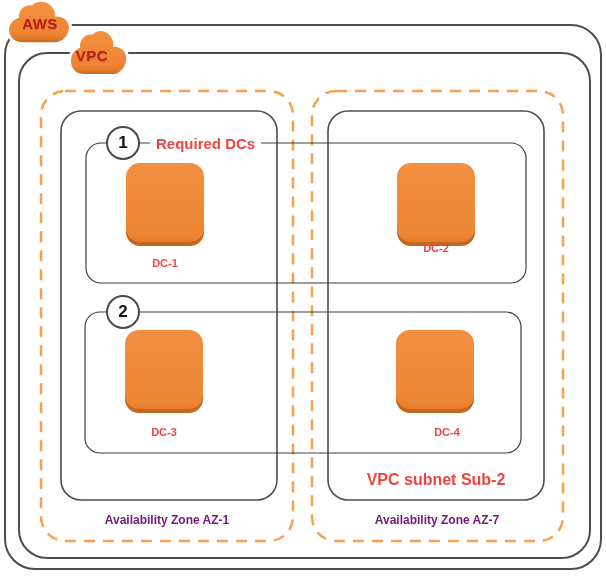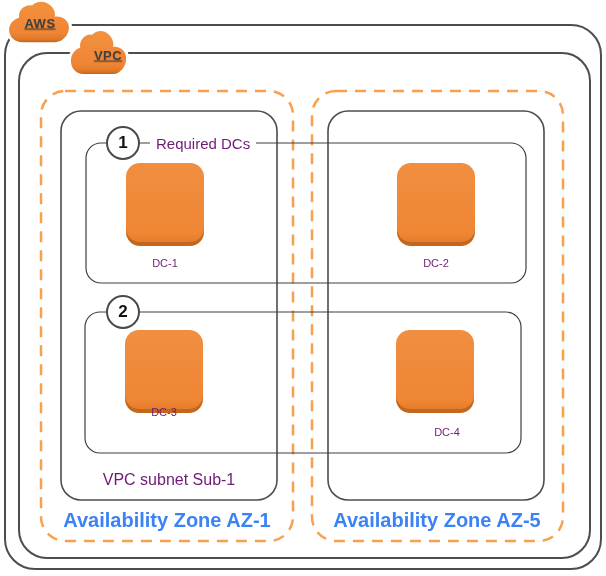--- a/index.html
+++ b/index.html
@@ -15,31 +15,31 @@
     background: #ffffff;
     overflow: hidden;
   }
   .canvas svg.layer {
     position: absolute;
     left: 0;
     top: 0;
   }
   .lbl {
     position: absolute;
-    color: #701a75;
+    color: #ef4444;
     white-space: nowrap;
     transform: translate(-50%, -50%);
+    font-weight: bold;
   }
   .cloud-lbl {
-    color: #404040;
+    color: #b91c1c;
     font-weight: bold;
-    font-size: 13px;
+    font-size: 15px;
     letter-spacing: 0.5px;
     text-shadow: 0 1px 1px rgba(150,70,0,0.35);
-    text-decoration: underline;
   }
   .anno-lbl {
     transform: translateY(-50%);
     background: #ffffff;
     padding: 1px 6px;
     font-size: 15px;
   }
   .num-circle {
     position: absolute;
     width: 34px;
@@ -50,23 +50,23 @@
     border-radius: 50%;
     text-align: center;
     line-height: 30px;
     font-size: 17px;
     font-weight: bold;
     color: #111111;
   }
   .dc-lbl { font-size: 11px; }
   .subnet-lbl { font-size: 16px; }
   .az-lbl {
-    font-size: 20px;
+    font-size: 12px;
     font-weight: 600;
-    color: #3b82f6;
+    color: #701a75;
   }
 </style>
 </head>
 <body>
 
 <div class="canvas">
 
   <svg class="layer" width="606" height="576" viewBox="0 0 606 576">
     <defs>
       <linearGradient id="cloudGrad" x1="0" y1="0" x2="0" y2="1">
@@ -128,30 +128,30 @@
       <use href="#cloudPath" fill="url(#cloudGrad)"></use>
     </g>
 
     <g transform="translate(69,30) scale(0.97,1.05)">
       <use href="#cloudPath" fill="#ffffff" stroke="#ffffff" stroke-width="6" stroke-linejoin="round"></use>
       <use href="#cloudPath" fill="url(#cloudGrad)"></use>
     </g>
   </svg>
 
   <div class="lbl cloud-lbl" style="left:40px; top:23px;">AWS</div>
-  <div class="lbl cloud-lbl" style="left:108px; top:55px;">VPC</div>
+  <div class="lbl cloud-lbl" style="left:92px; top:55px;">VPC</div>
 
   <div class="num-circle" style="left:106px; top:126px;">1</div>
   <div class="lbl anno-lbl" style="left:150px; top:143px; transform:translateY(-50%);">Required DCs</div>
 
   <div class="num-circle" style="left:106px; top:295px;">2</div>
 
   <div class="lbl dc-lbl" style="left:165px; top:263px;">DC-1</div>
-  <div class="lbl dc-lbl" style="left:436px; top:263px;">DC-2</div>
-  <div class="lbl dc-lbl" style="left:164px; top:412px;text-align:right;">DC-3</div>
+  <div class="lbl dc-lbl" style="left:436px; top:248px;">DC-2</div>
+  <div class="lbl dc-lbl" style="left:164px; top:432px;text-align:right;">DC-3</div>
   <div class="lbl dc-lbl" style="left:435px; top:432px;padding-left:24px;">DC-4</div>
 
-  <div class="lbl subnet-lbl" style="left:169px; top:480px;">VPC subnet Sub-1</div>
+  <div class="lbl subnet-lbl" style="left:436px; top:480px;">VPC subnet Sub-2</div>
 
   <div class="lbl az-lbl" style="left:167px; top:520px;">Availability Zone AZ-1</div>
-  <div class="lbl az-lbl" style="left:437px; top:520px;">Availability Zone AZ-5</div>
+  <div class="lbl az-lbl" style="left:437px; top:520px;">Availability Zone AZ-7</div>
 
 </div>
 
 </body></html>

